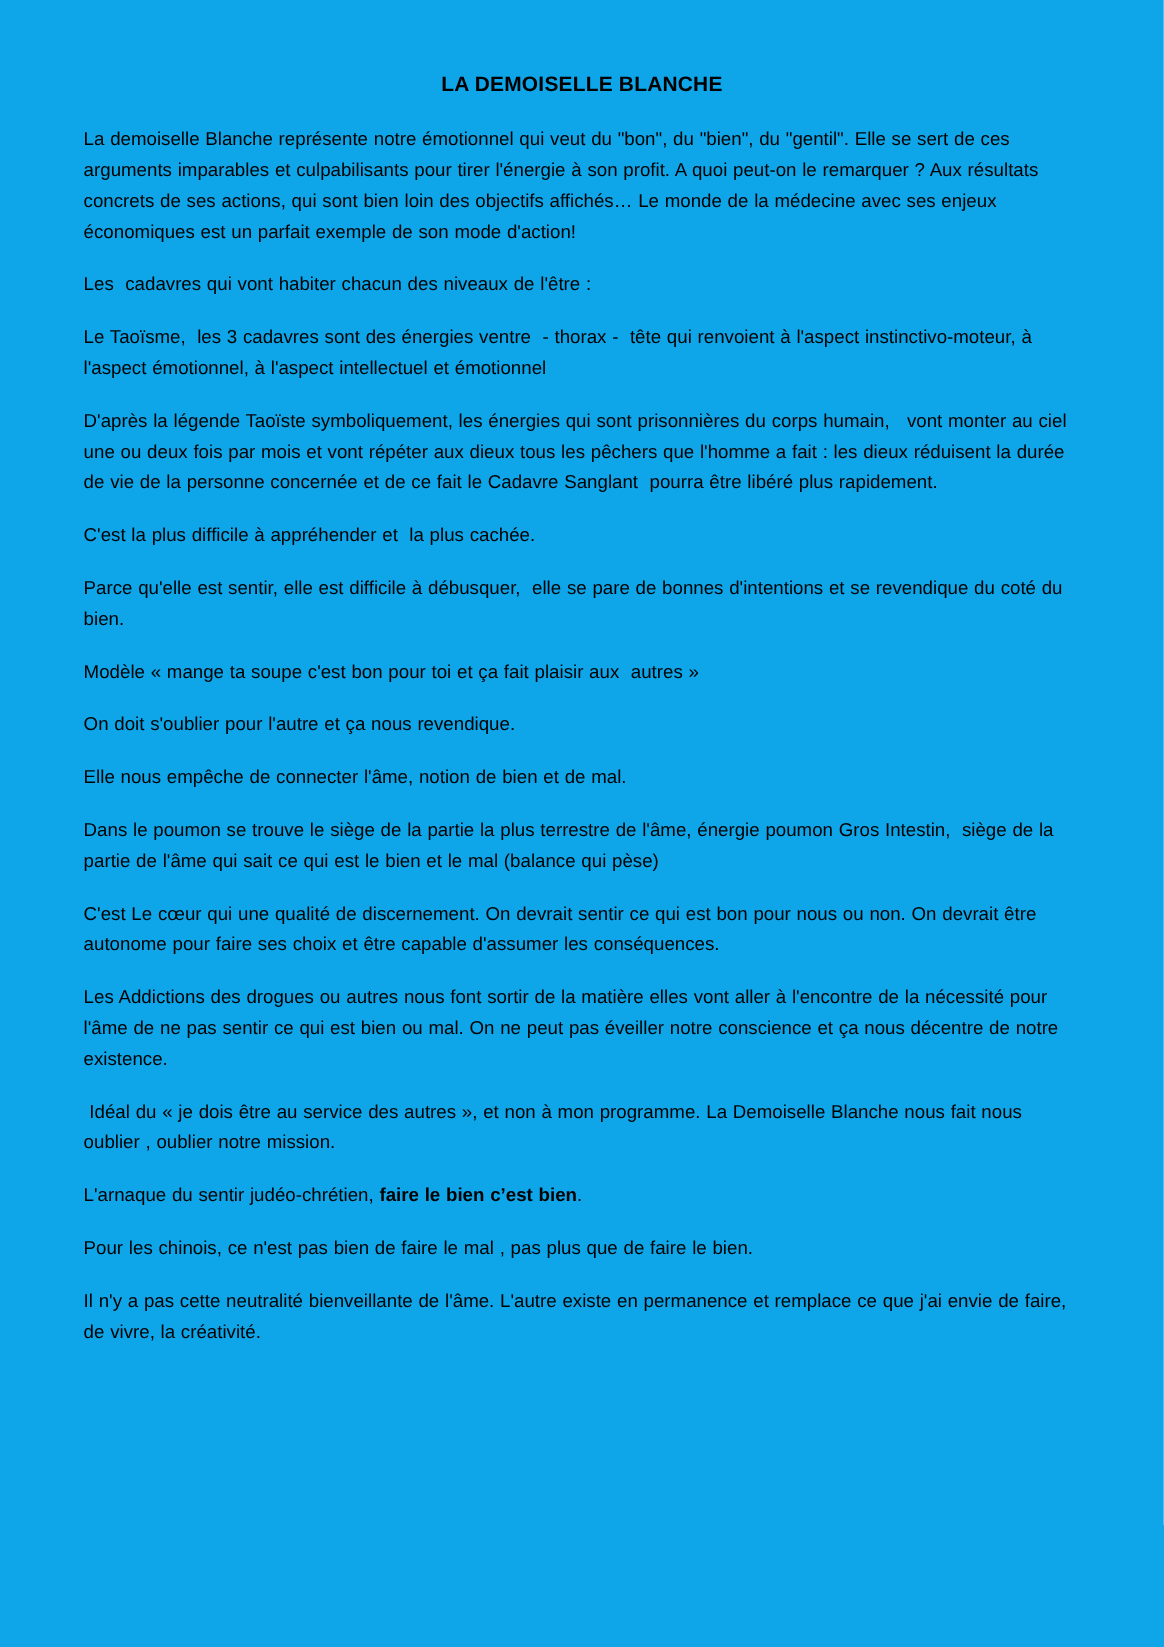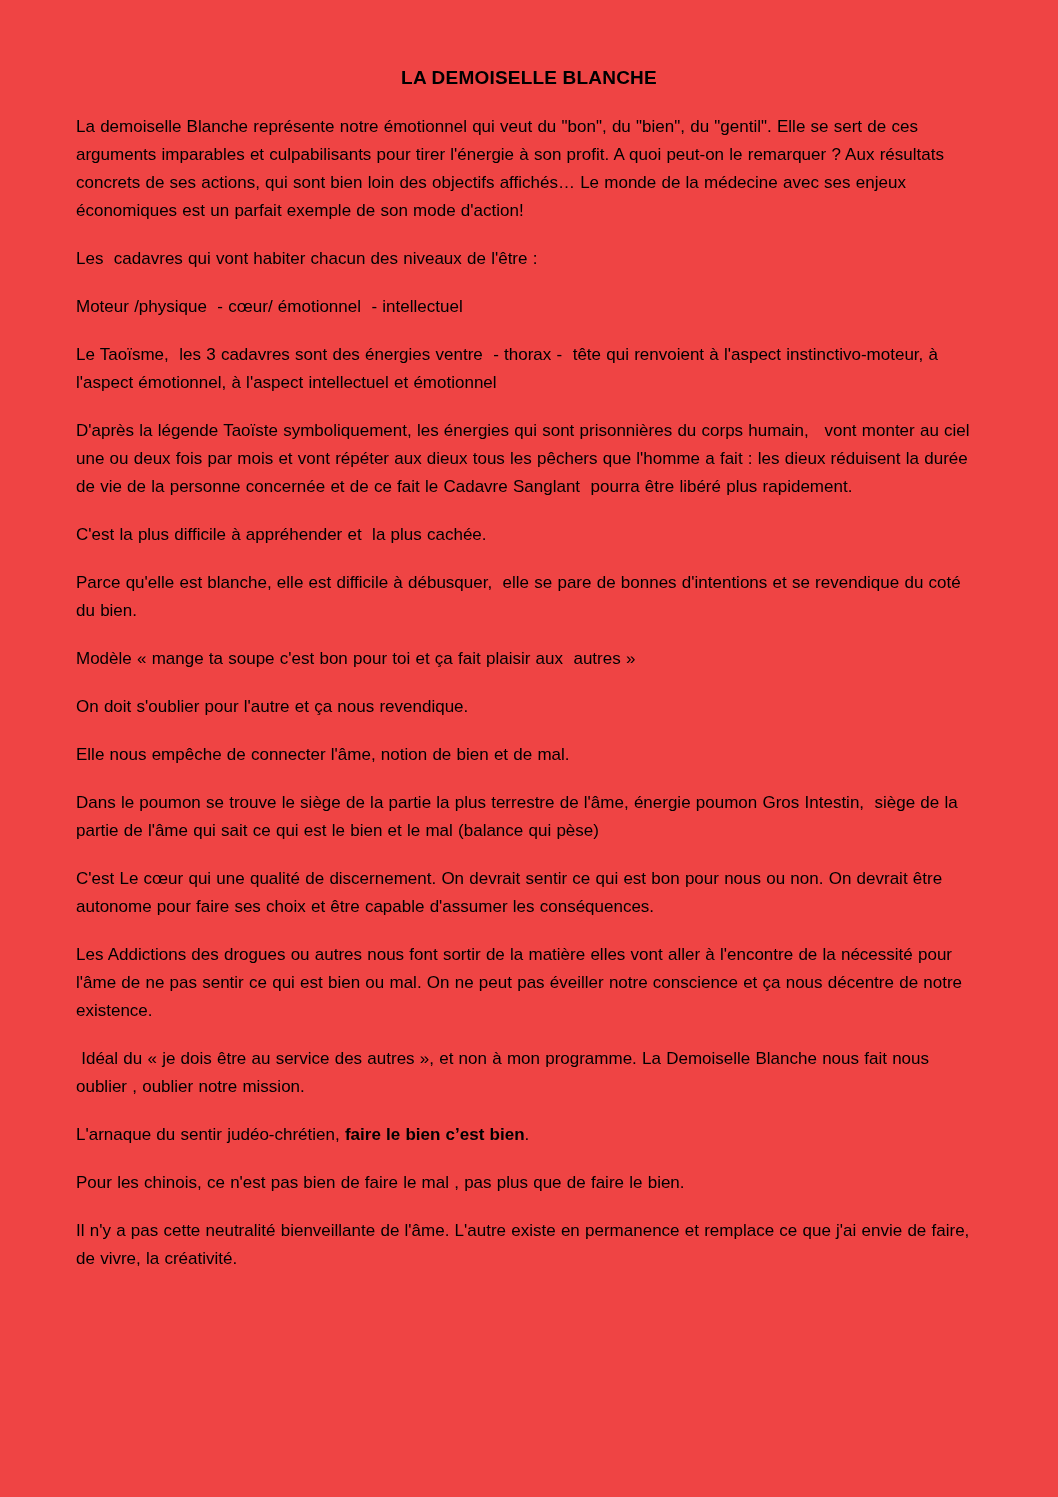--- a/index.html
+++ b/index.html
@@ -12,21 +12,21 @@
     height: 1497px;
     color: #000000;
     font-family: "Liberation Sans", sans-serif;
     overflow: hidden;
   }
   .page {
     box-sizing: border-box;
     width: 1058px;
     height: 1497px;
     padding: 64px 76px 0 76px;
-    background: #ef4444;
+    background: #0ea5e9;
   }
   .doc-title {
     font-size: 19px;
     line-height: 28px;
     font-weight: bold;
     text-align: center;
     margin: 0 0 21px 0;
     letter-spacing: 0.2px;
   }
   .para {
@@ -42,25 +42,24 @@
   }
 </style>
 </head>
 <body>
 
 <main class="page">
   <h1 class="doc-title">LA DEMOISELLE BLANCHE</h1>
 
   <p class="para">La demoiselle Blanche représente notre émotionnel qui veut du "bon", du "bien", du "gentil". Elle se sert de ces arguments imparables et culpabilisants pour tirer l'énergie à son profit. A quoi peut-on le remarquer ? Aux résultats concrets de ses actions, qui sont bien loin des objectifs affichés… Le monde de la médecine avec ses enjeux économiques est un parfait exemple de son mode d'action!</p>
   <p class="para">Les  cadavres qui vont habiter chacun des niveaux de l'être :</p>
-  <p class="para">Moteur /physique  - cœur/ émotionnel  - intellectuel</p>
   <p class="para">Le Taoïsme,  les 3 cadavres sont des énergies ventre  - thorax -  tête qui renvoient à l'aspect instinctivo-moteur, à l'aspect émotionnel, à l'aspect intellectuel et émotionnel</p>
   <p class="para">D'après la légende Taoïste symboliquement, les énergies qui sont prisonnières du corps humain,   vont monter au ciel une ou deux fois par mois et vont répéter aux dieux tous les pêchers que l'homme a fait : les dieux réduisent la durée de vie de la personne concernée et de ce fait le Cadavre Sanglant  pourra être libéré plus rapidement.</p>
   <p class="para">C'est la plus difficile à appréhender et  la plus cachée.</p>
-  <p class="para">Parce qu'elle est blanche, elle est difficile à débusquer,  elle se pare de bonnes d'intentions et se revendique du coté du bien.</p>
+  <p class="para">Parce qu'elle est sentir, elle est difficile à débusquer,  elle se pare de bonnes d'intentions et se revendique du coté du bien.</p>
   <p class="para">Modèle « mange ta soupe c'est bon pour toi et ça fait plaisir aux  autres »</p>
   <p class="para">On doit s'oublier pour l'autre et ça nous revendique.</p>
   <p class="para">Elle nous empêche de connecter l'âme, notion de bien et de mal.</p>
   <p class="para">Dans le poumon se trouve le siège de la partie la plus terrestre de l'âme, énergie poumon Gros Intestin,  siège de la partie de l'âme qui sait ce qui est le bien et le mal (balance qui pèse)</p>
   <p class="para">C'est Le cœur qui une qualité de discernement. On devrait sentir ce qui est bon pour nous ou non. On devrait être autonome pour faire ses choix et être capable d'assumer les conséquences.</p>
   <p class="para">Les Addictions des drogues ou autres nous font sortir de la matière elles vont aller à l'encontre de la nécessité pour l'âme de ne pas sentir ce qui est bien ou mal. On ne peut pas éveiller notre conscience et ça nous décentre de notre existence.</p>
   <p class="para"> Idéal du « je dois être au service des autres », et non à mon programme. La Demoiselle Blanche nous fait nous oublier , oublier notre mission.</p>
   <p class="para"><span>L'arnaque du sentir judéo-chrétien, </span><strong>faire le bien c’est bien</strong><span>.</span></p>
   <p class="para">Pour les chinois, ce n'est pas bien de faire le mal , pas plus que de faire le bien.</p>
   <p class="para">Il n'y a pas cette neutralité bienveillante de l'âme. L'autre existe en permanence et remplace ce que j'ai envie de faire, de vivre, la créativité.</p>

